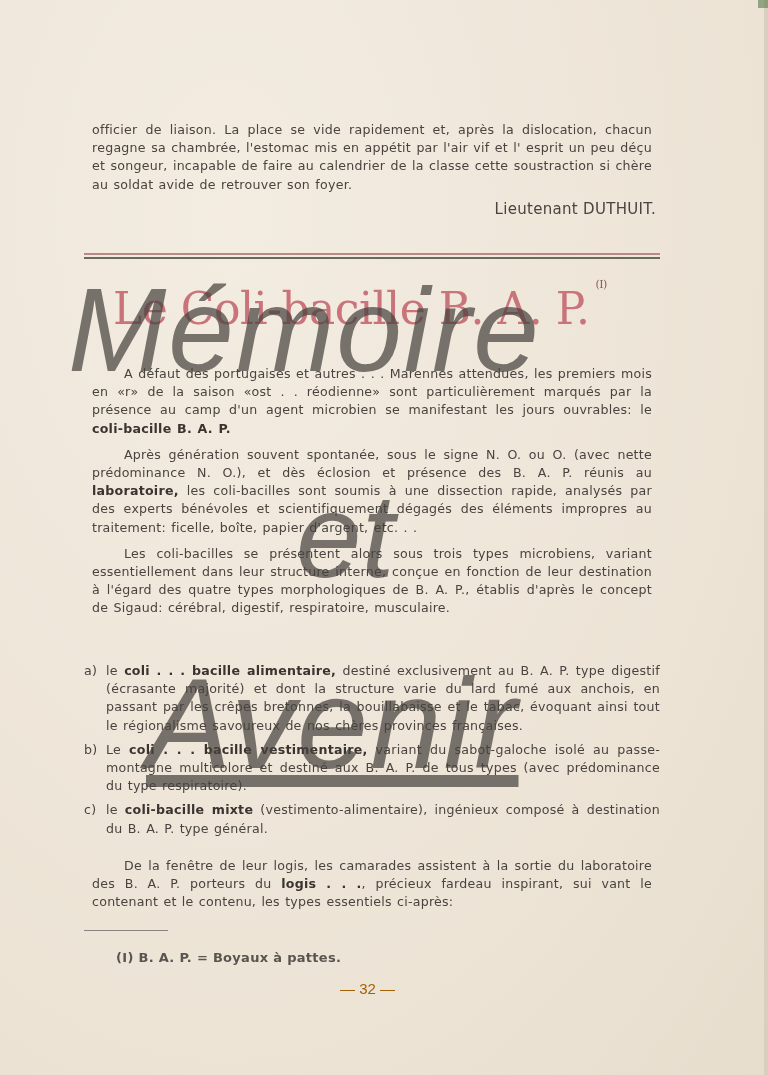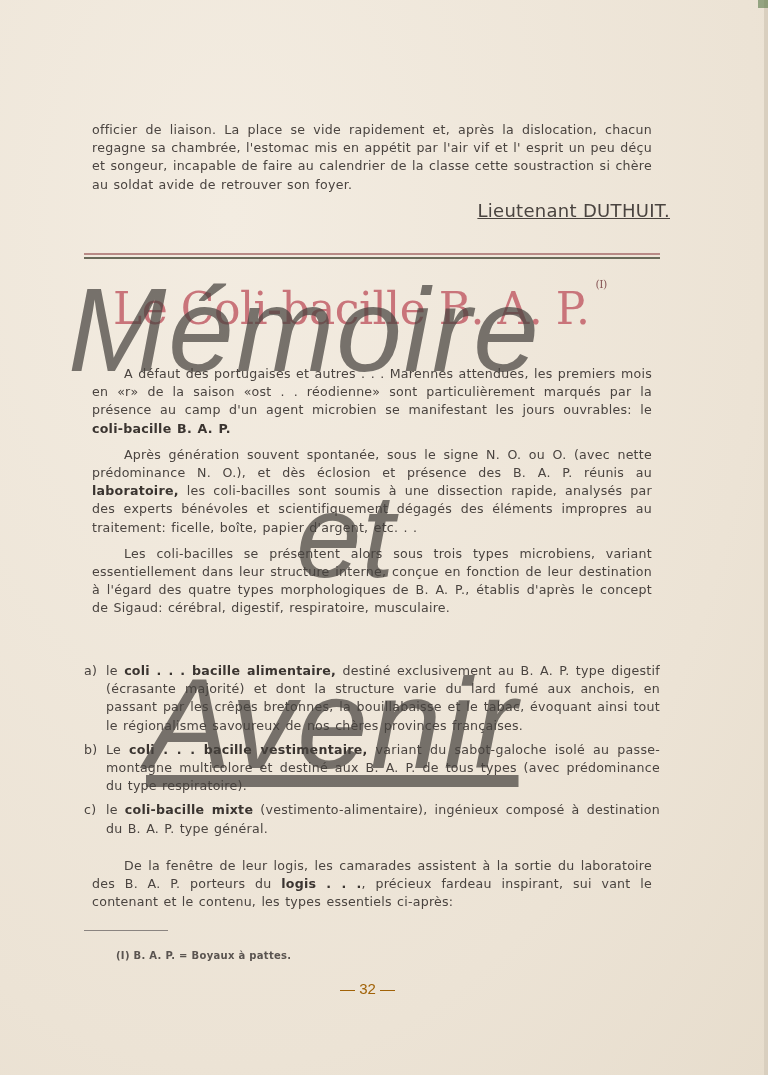--- a/index.html
+++ b/index.html
@@ -13,36 +13,36 @@
   .page-edge { position:absolute; right:0; top:0; width:4px; height:1075px; background:#d9cfbf; }
   .page-edge-corner { position:absolute; right:0; top:0; width:10px; height:8px; background:#5a7a4a; opacity:.6; }
   .body-text {
     position:absolute; left:84px; width:576px;
     font-size:12.6px; line-height:18.2px; text-align:justify;
     letter-spacing:0.25px; word-spacing:1px;
   }
   .body-text p { margin:8px; }
   .indent { text-indent:32px; }
   b { font-weight:bold; color:#3a3430; }
-  .signature { position:absolute; right:98px; top:200px; font-size:18px; letter-spacing:.3px;text-decoration:underline; }
+  .signature { position:absolute; right:112px; top:200px; font-size:15px; letter-spacing:.3px; }
   .rule { position:absolute; left:84px; width:576px; height:2px; }
   .rule1 { top:253px; background:#b88a86; }
   .rule2 { top:257px; background:#6a6a5a; height:2px; }
   .title {
     position:absolute; left:113px; top:283px;
     font-family:"DejaVu Serif", serif; font-size:44px; color:#c9747a;
     letter-spacing:-0.5px; font-weight:normal; white-space:nowrap;
   }
   .title sup { font-size:11px; position:relative; top:-20px; margin-left:6px; color:#8a5a5a; }
   .list { position:absolute; left:84px; width:576px; font-size:12.6px; line-height:18.2px; text-align:justify; letter-spacing:.25px; word-spacing:1px; }
   .li { display:flex; margin-bottom:6px; }
   .li .m { width:22px; flex:none; }
   .li .t { flex:1; }
   .fn-rule { position:absolute; left:84px; top:930px; width:84px; height:1px; background:#8a8480; }
-  .footnote { position:absolute; left:116px; top:950px; font-size:10px; font-weight:bold; color:#5a5450; letter-spacing:.3px; }
+  .footnote { position:absolute; left:116px; top:950px; font-size:13px; font-weight:bold; color:#5a5450; letter-spacing:.3px; }
   .pagenum { position:absolute; left:340px; top:980px; font-size:15px; color:#a16207; font-family:"Liberation Sans", sans-serif; }
   .wm { position:absolute; font-family:"Liberation Sans", sans-serif; font-style:italic; color:rgba(70,66,62,.72); pointer-events:none; white-space:nowrap; }
   .wm1 { left:68px; top:262px; font-size:118px; letter-spacing:2px; }
   .wm2 { left:296px; top:468px; font-size:118px; }
   .wm3 { left:146px; top:650px; font-size:128px; letter-spacing:2px;text-decoration:underline; }
 </style>
 </head>
 <body>
 
 <div class="page-edge"></div>

